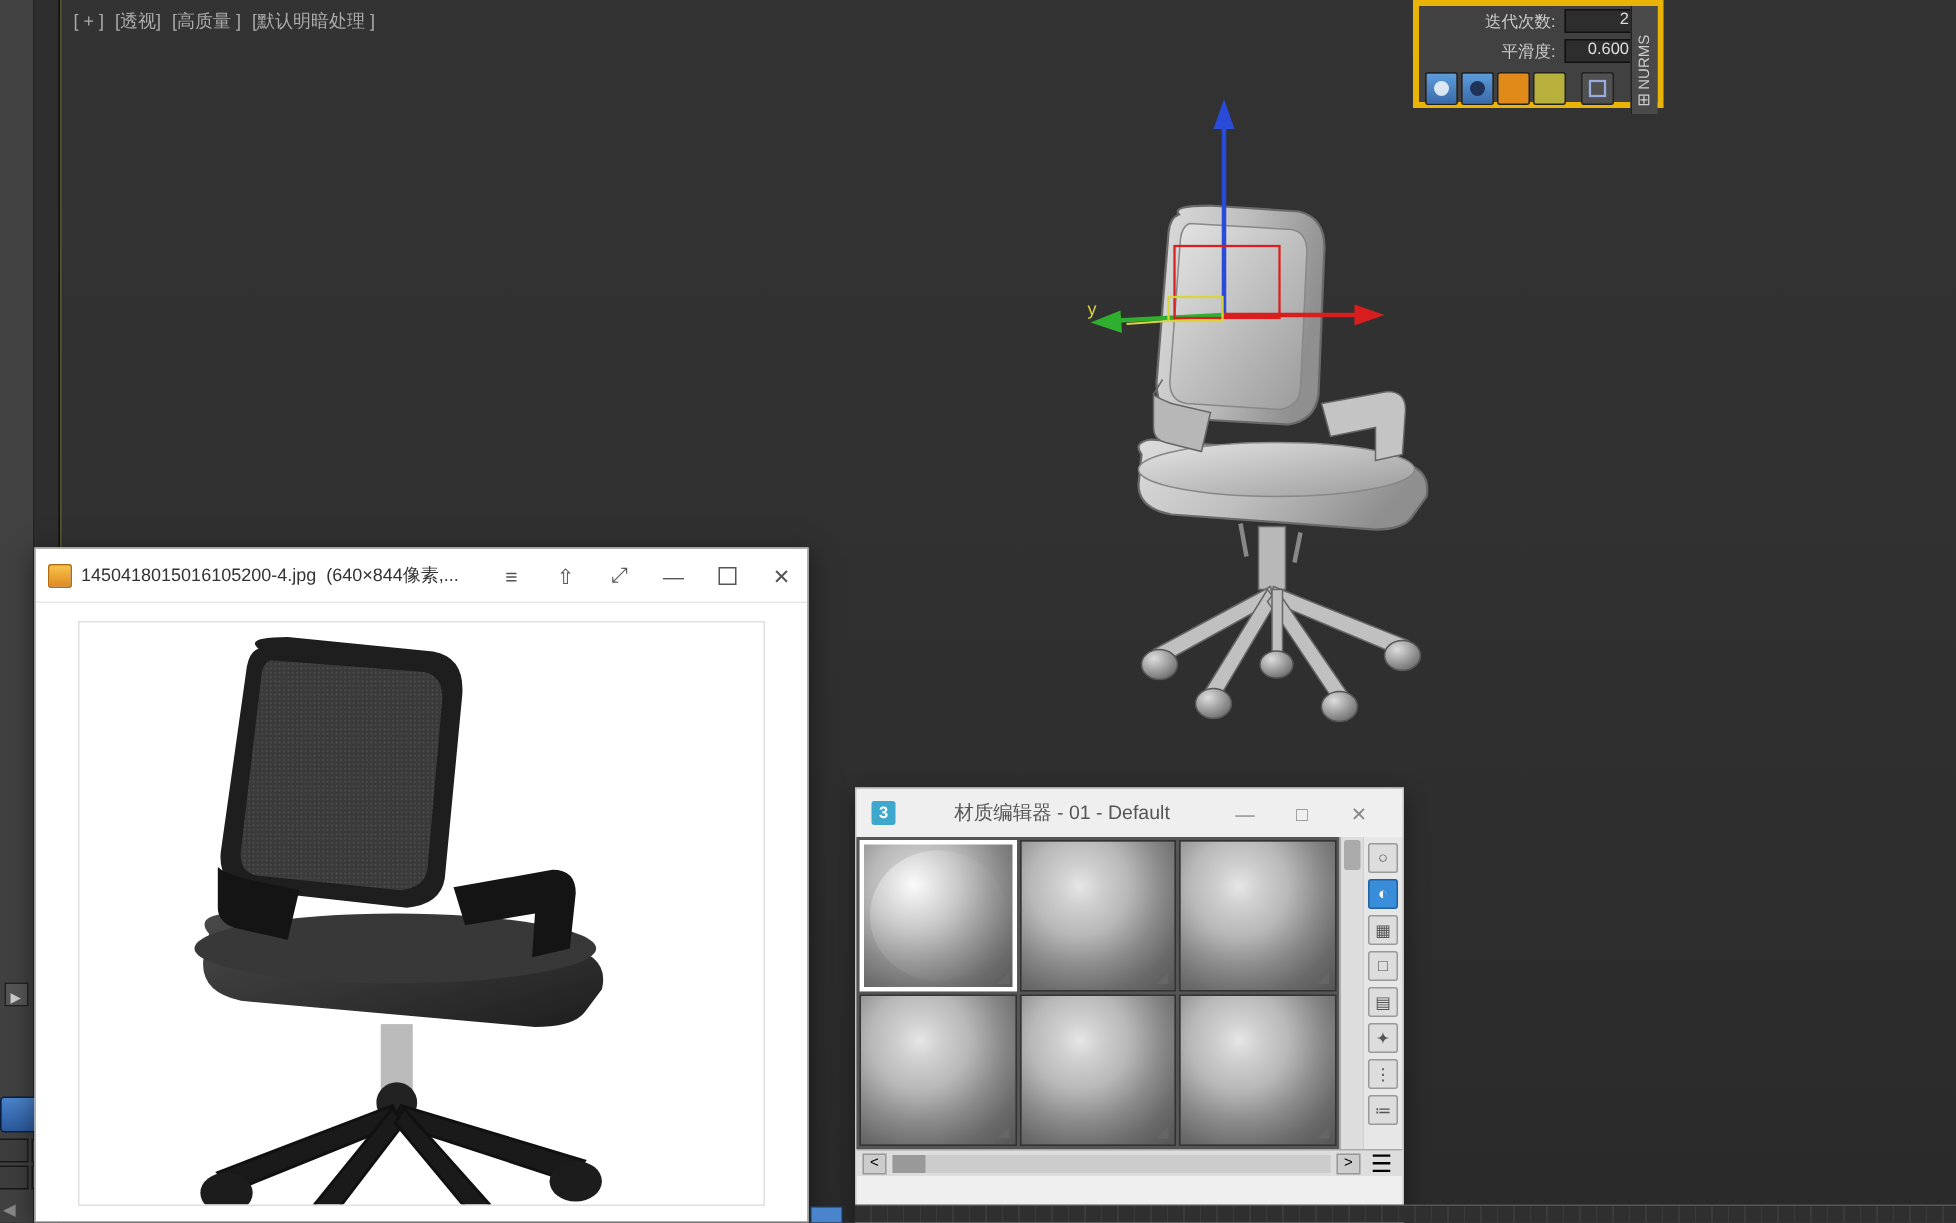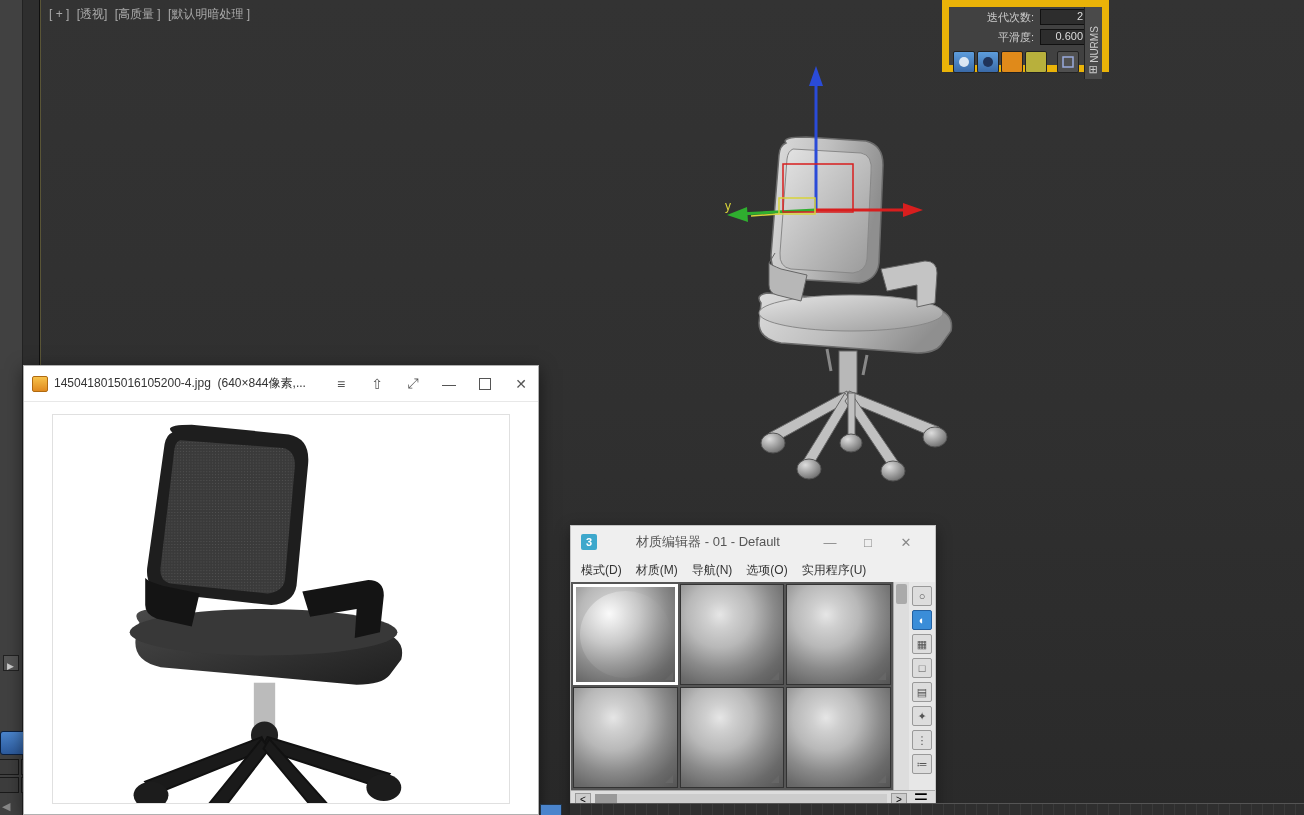--- a/index.html
+++ b/index.html
@@ -16,21 +16,21 @@
 .bottom-tool { position:absolute; left:0px; bottom:60px; width:28px; height:24px; background:linear-gradient(#4a84cc,#2c5a9c); border:1px solid #0b2040; border-radius:3px; }
 .bottom-grid { position:absolute; left:-1px; bottom:20px; width:44px; height:36px; }
 .bg-cell{position:absolute;width:20px;height:16px;background:#3d3d3d;border:1px solid #1a1a1a;}
 .bottom-arrow{position:absolute;left:2px;bottom:2px;color:#888;font-size:11px;}
 
 
 .gizmo { position: absolute; left: 680px; top: 60px; width: 220px; height: 180px; pointer-events:none;}
 .model { position: absolute; left: 690px; top: 135px; width: 240px; height: 350px; pointer-events:none;}
 
 
-.nurms { position: absolute; right: 195px; top: 0; width: 167px; height: 72px; background: #414141; border:7px solid #eab308; font-size:11px; color:#ccc; }
+.nurms { position: absolute; right: 195px; top: 0; width: 167px; height: 72px; background: #414141; border:4px solid #eab308; font-size:11px; color:#ccc; }
 .nurms-row { display:flex; align-items:center; height:20px; padding:0 4px; }
 .nurms-label { flex:1; text-align:right; padding-right:6px;}
 .nurms-spin { width:48px; height:16px; background:#2d2d2d; border:1px solid #111; color:#ddd; padding:0 4px; font-size:11px; text-align:right; }
 .spin-btn { width:10px; height:16px; display:flex; flex-direction:column; }
 .spin-btn div{flex:1;background:#555;border:1px solid #222;font-size:6px;color:#aaa;text-align:center;line-height:6px;}
 .nurms-icons { display:flex; gap:2px; padding:4px; }
 .n-ico { width:22px; height:22px; background:#505050; border:1px solid #222; border-radius:2px; display:flex;align-items:center;justify-content:center;}
 .n-ico.blue{background:linear-gradient(#5d9ddc,#3a6aa8);}
 .n-side{position:absolute;right:0;top:0;width:18px;height:72px;background:#4a4a4a;border-left:1px solid #222;}
 .n-side-text{transform:rotate(-90deg);transform-origin:center;position:absolute;top:32px;left:-16px;width:50px;color:#ccc;font-size:10px;text-align:center;}
@@ -244,27 +244,20 @@
 </div>
 
 <div class="matwin">
   <div class="mat-title">
     <div class="mat-3">3</div>
     <div class="mat-title-text">材质编辑器 - 01 - Default</div>
     <div class="win-btn">—</div>
     <div class="win-btn">□</div>
     <div class="win-btn">✕</div>
   </div>
-  <div class="mat-menu">
-    <span>模式(D)</span>
-    <span>材质(M)</span>
-    <span>导航(N)</span>
-    <span>选项(O)</span>
-    <span>实用程序(U)</span>
-  </div>
   <div class="mat-body">
     <div class="slot-area">
       <div class="slot sel"></div>
       <div class="slot"></div>
       <div class="slot"></div>
       <div class="slot"></div>
       <div class="slot"></div>
       <div class="slot"></div>
     </div>
     <div class="mat-vscroll">

